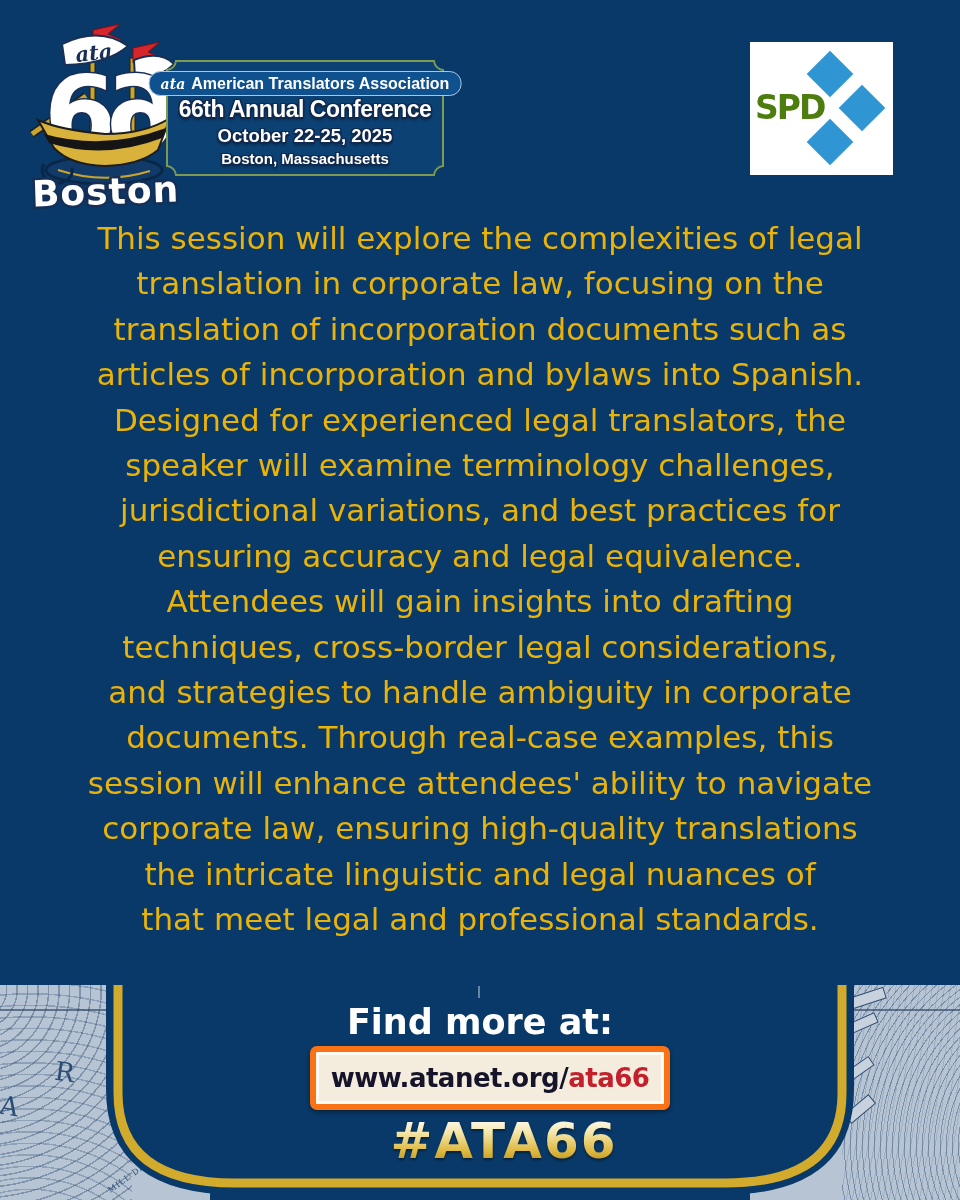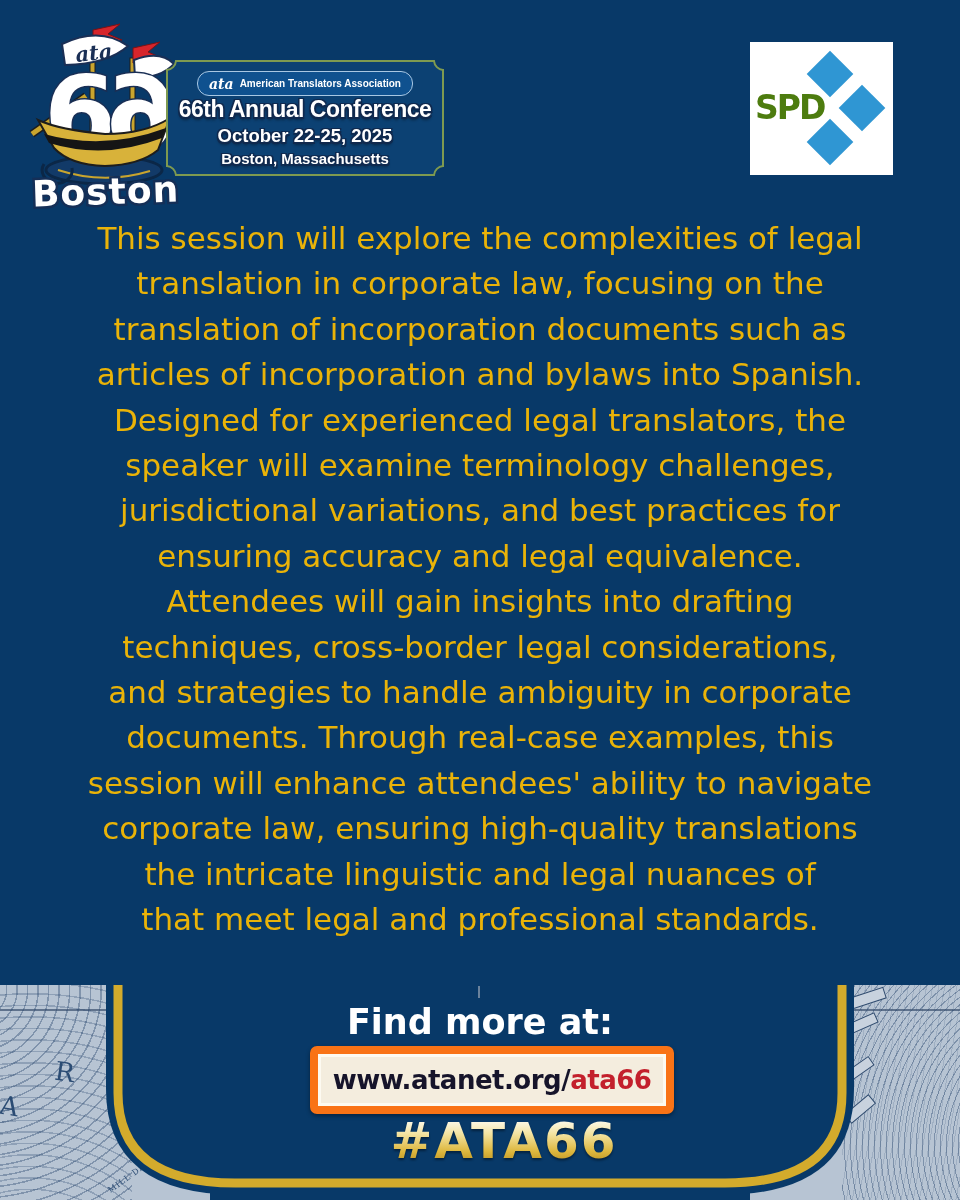--- a/index.html
+++ b/index.html
@@ -9,21 +9,21 @@
 
   
   #ship-logo{left:20px;top:18px;width:170px;height:192px;}
   #banner{left:166px;top:60px;width:278px;height:116px;}
   #banner svg{position:absolute;left:0;top:0;}
   .banner-pill{position:absolute;left:50%;top:11px;transform:translateX(-50%);
       height:23px;padding:0 11px;border-radius:12px;background:#0f518f;
       border:1.5px solid #a8c7e3;display:flex;align-items:center;gap:6px;white-space:nowrap;}
   .pill-ata{font-family:"DejaVu Serif",serif;font-style:italic;font-weight:bold;
       font-size:14px;color:#ffffff;line-height:1;}
-  .pill-label{font-family:"Liberation Sans",sans-serif;font-weight:bold;font-size:10px;
+  .pill-label{font-family:"Liberation Sans",sans-serif;font-weight:bold;font-size:16px;
       color:#ffffff;letter-spacing:0;}
   .banner-row{position:absolute;left:0;width:100%;text-align:center;color:#fff;
       font-family:"Liberation Sans",sans-serif;font-weight:bold;white-space:nowrap;
       text-shadow:-1.5px -1.5px 0 #10294e,1.5px -1.5px 0 #10294e,-1.5px 1.5px 0 #10294e,
                   1.5px 1.5px 0 #10294e,0 3px 3px rgba(0,0,0,.45);}
   #banner-title{top:36px;font-size:23px;letter-spacing:-0.5px;}
   #banner-date{top:65px;font-size:18.5px;}
   #banner-loc{top:90px;font-size:15px;}
 
   #spd-logo{left:750px;top:42px;width:143px;height:133px;background:#ffffff;}
@@ -56,21 +56,21 @@
   #map-milldam{left:104px;top:186px;font-size:8px;letter-spacing:1px;
       transform:rotate(-36deg);font-family:"DejaVu Serif",serif;color:#2b4c74;}
   .wharf{position:absolute;background:#c8d2de;border:1px solid #2e4a6e;}
   #frame-svg{left:0;top:985px;}
   #frame-center-tick{left:478px;top:986px;width:2px;height:12px;background:#7b8fa6;opacity:.85;}
 
   
   #find-more{left:0;top:1002px;width:960px;text-align:center;color:#ffffff;
       font-weight:bold;font-size:35px;}
   #url-box{left:310px;top:1046px;width:348px;height:52px;background:#f4edde;
-      border:8px solid #f97316;border-radius:7px;
+      border:6px solid #f97316;border-radius:7px;
       box-shadow:inset 0 0 0 3px #fdfaf1, 0 2px 4px rgba(0,0,0,.4);
       display:flex;align-items:center;justify-content:center;white-space:nowrap;}
   #url-box span{font-weight:bold;font-size:26px;letter-spacing:-0.5px;}
   #url-prefix{color:#16142a;}
   #url-suffix{color:#c3202c;}
   #hashtag{left:0;top:1112px;width:960px;text-align:center;font-weight:bold;
       font-size:50px;letter-spacing:2px;
       background:linear-gradient(180deg,#ffffff 8%,#f3e3a0 38%,#ddb73e 68%,#a97f15 100%);
       -webkit-background-clip:text;background-clip:text;color:transparent;
       filter:drop-shadow(0 2px 1px rgba(0,0,0,.4));padding-left:24px;}

